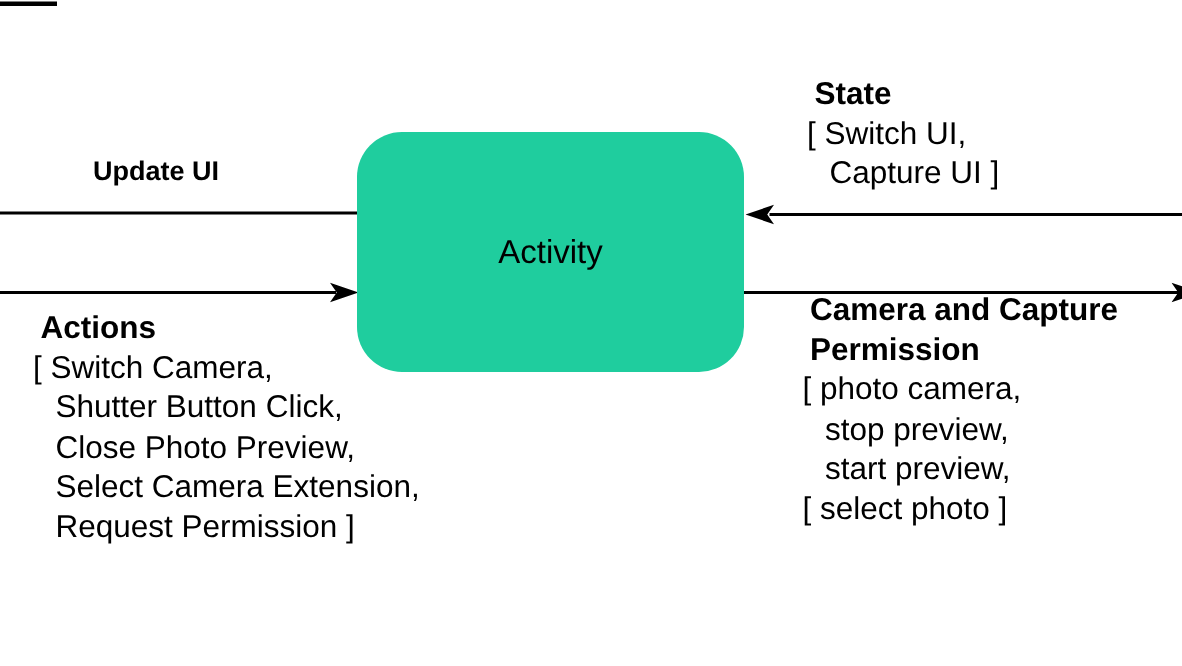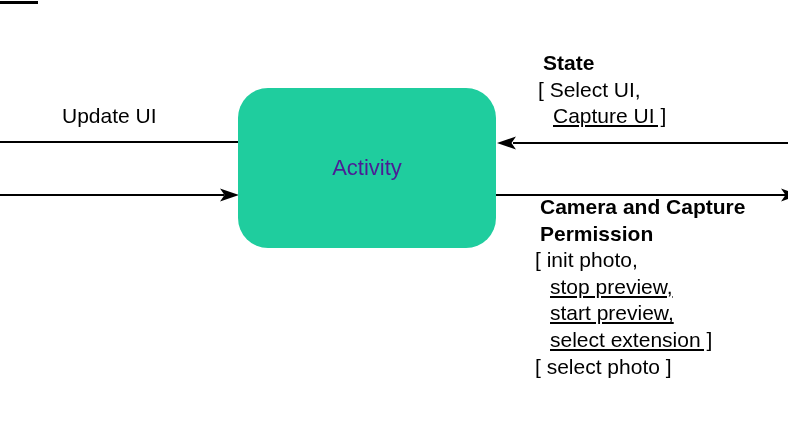--- a/index.html
+++ b/index.html
@@ -40,36 +40,36 @@
     top: 88px;
     width: 258px;
     height: 160px;
     background: #1fcd9e;
     border-radius: 30px;
     display: flex;
     align-items: center;
     justify-content: center;
   }
   .activity-label {
-    color: #4c1d95;
+    color: #000000;
     font-size: 22px;
   }
   .txtblock {
     position: absolute;
     font-size: 21px;
     line-height: 26.6px;
     white-space: nowrap;
   }
   .txtblock .bold { font-weight: bold; }
   .txtblock .t-indent { padding-left: 5px; }
-  .txtblock .indent { padding-left: 15px; text-decoration: underline; }
+  .txtblock .indent { padding-left: 15px; }
   .lone-label {
     position: absolute;
-    font-size: 21px;
-    font-weight: normal;
+    font-size: 18px;
+    font-weight: bold;
     white-space: nowrap;
   }
 </style>
 </head>
 <body>
 
 <div class="canvas">
 
   <div class="stub"></div>
 
@@ -90,28 +90,35 @@
   </svg>
   <div class="hline" style="left:513px; top:141.5px; width:275px;"></div>
 
   <div class="hline" style="left:496px; top:193.8px; width:292px;"></div>
   <svg class="arrowhead" style="left:781px; top:188px;" width="19" height="14" viewBox="0 0 19 14">
     <polygon points="0,0.5 19,7 0,13.5 4.5,7"></polygon>
   </svg>
 
   <div class="txtblock" style="left:538px; top:50px;">
     <div class="bold t-indent">State</div>
-    <div>[ Select UI,</div>
+    <div>[ Switch UI,</div>
     <div class="indent">Capture UI ]</div>
   </div>
 
+  <div class="txtblock" style="left:22px; top:206px;">
+    <div class="bold t-indent">Actions</div>
+    <div>[ Switch Camera,</div>
+    <div class="indent">Shutter Button Click,</div>
+    <div class="indent">Close Photo Preview,</div>
+    <div class="indent">Select Camera Extension,</div>
+    <div class="indent">Request Permission ]</div>
+  </div>
 
   <div class="txtblock" style="left:535px; top:194px;">
     <div class="bold t-indent">Camera and Capture</div>
     <div class="bold t-indent">Permission</div>
-    <div>[ init photo,</div>
+    <div>[ photo camera,</div>
     <div class="indent">stop preview,</div>
     <div class="indent">start preview,</div>
-    <div class="indent">select extension ]</div>
     <div>[ select photo ]</div>
   </div>
 
 </div>
 
 </body></html>

